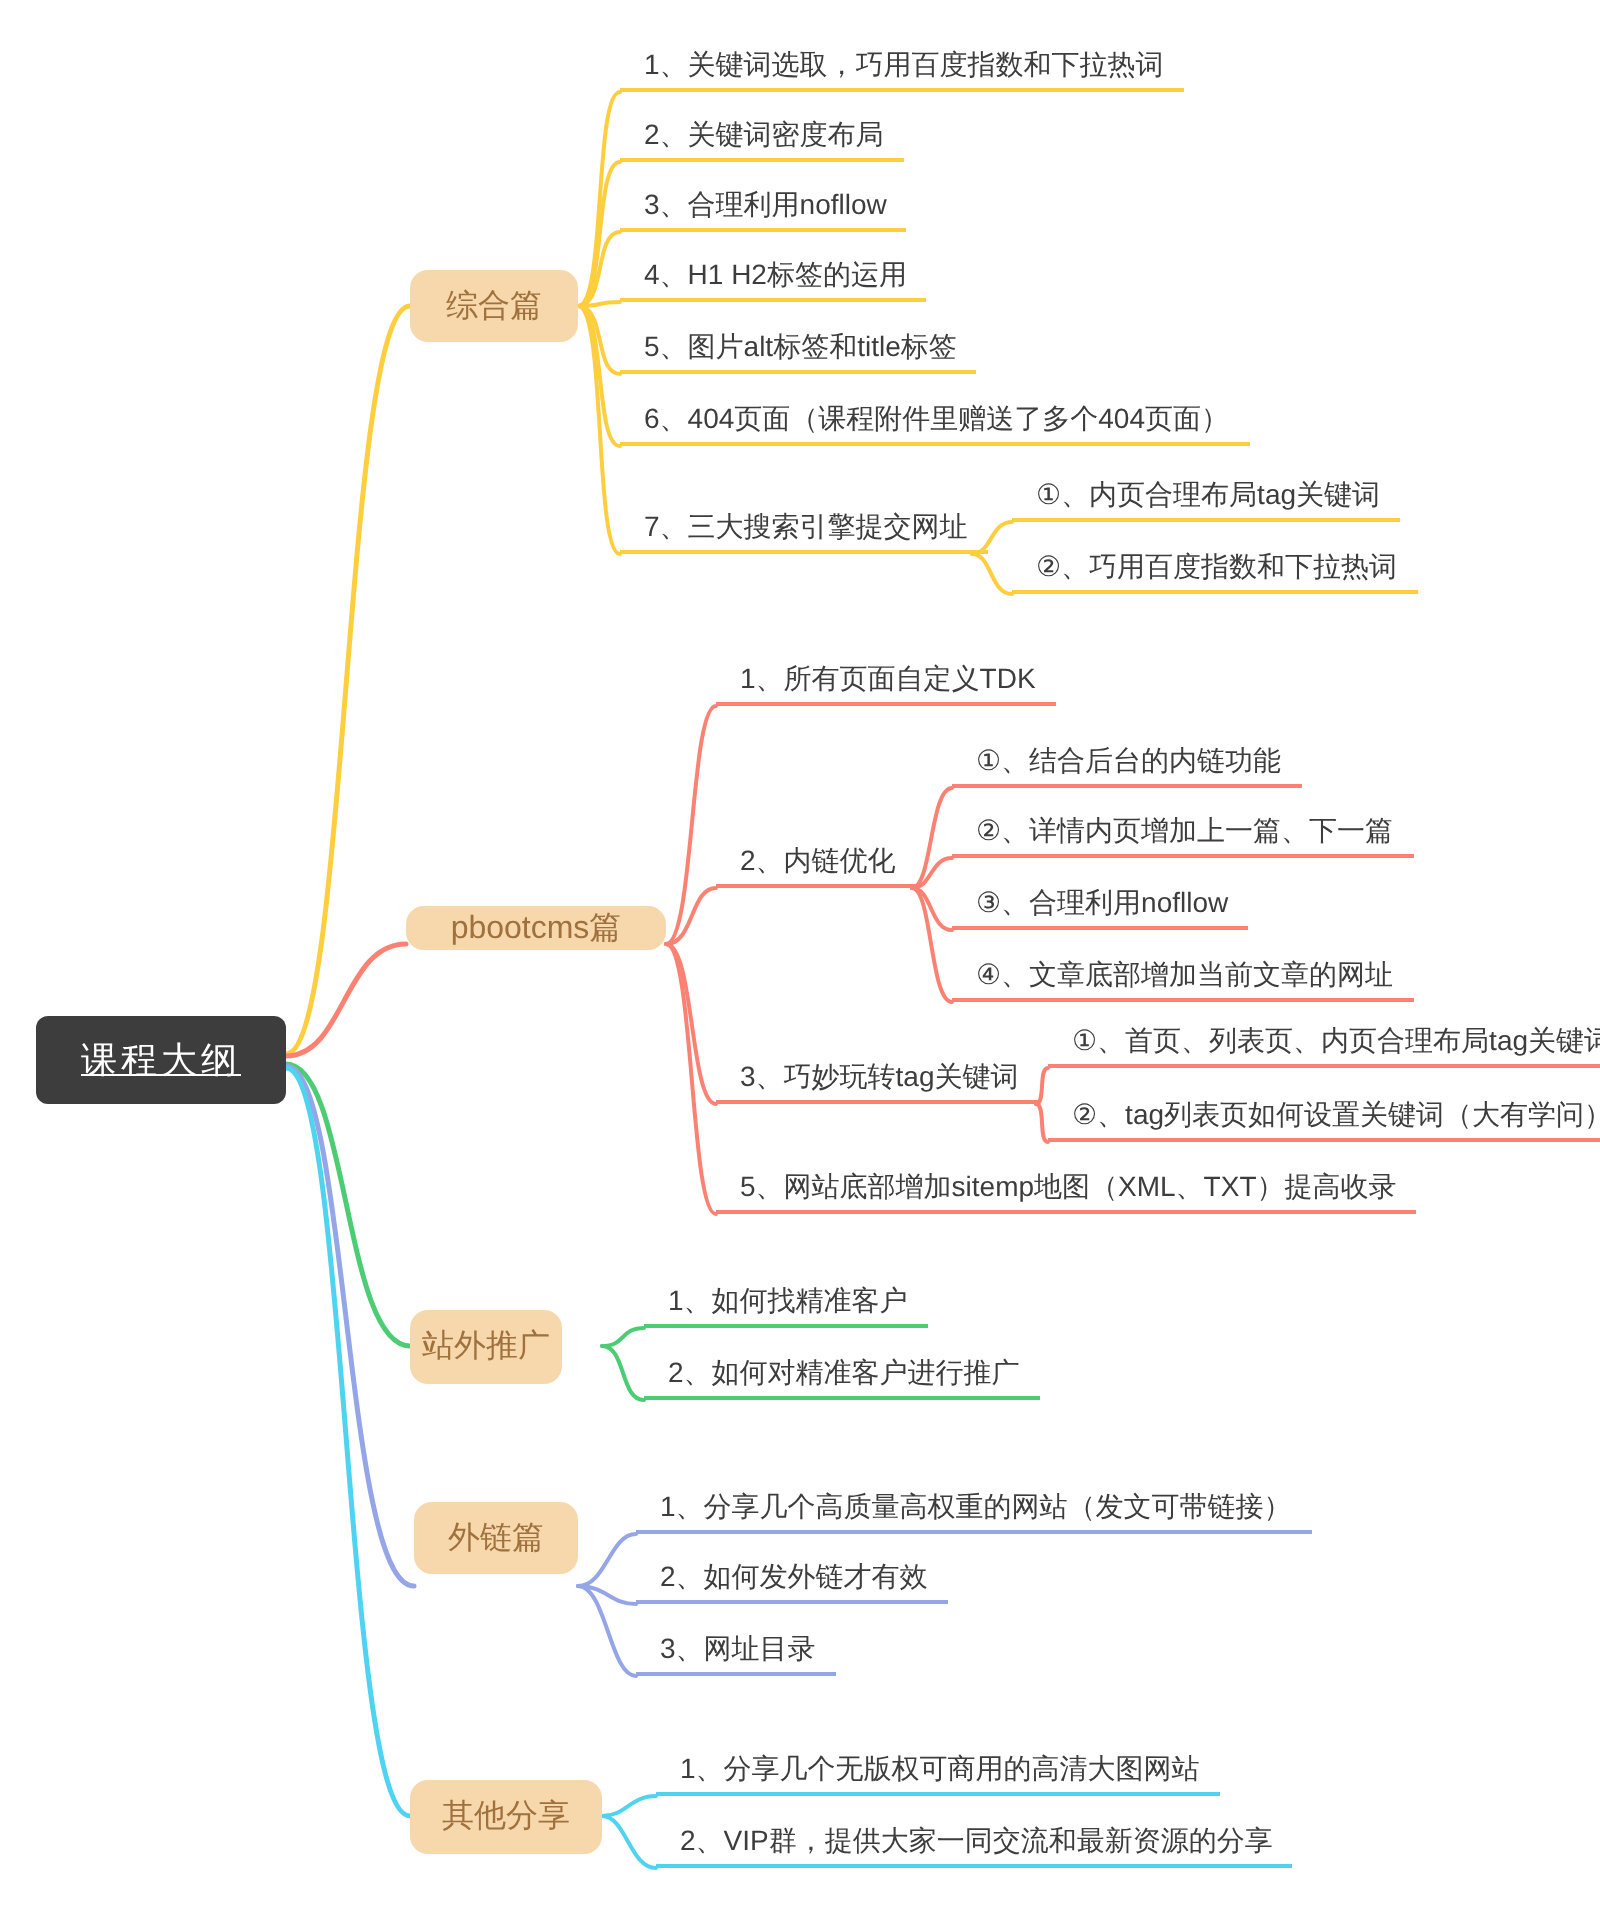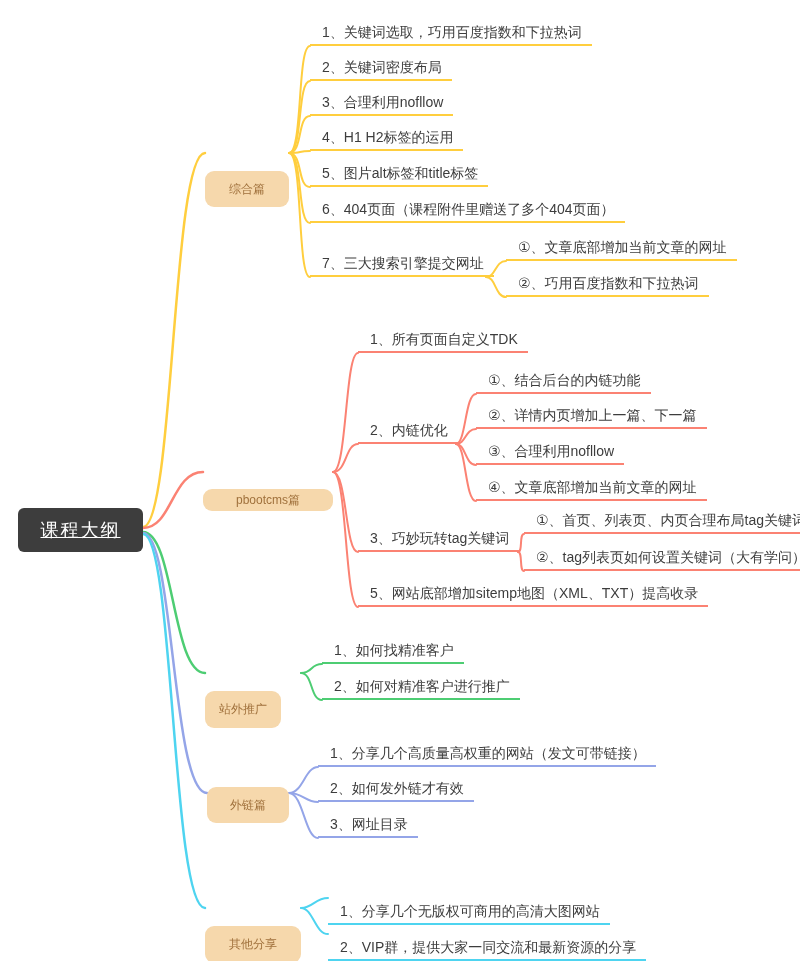--- a/index.html
+++ b/index.html
@@ -32,41 +32,41 @@
     display: flex; align-items: center; justify-content: center;
     font-size: 18px; letter-spacing: 2px; text-decoration: underline;
   }
 
   .topic {
     position: absolute;
     background: var(--topic-bg, #f6d8ac);
     color: var(--topic-text, #a0713c);
     border-radius: 9px;
     display: flex; align-items: center; justify-content: center;
-    font-size: 12px; white-space: nowrap; margin-top: 36px;
+    font-size: 16px; white-space: nowrap;
   }
   .t0 { left: 205px; top: 135px; width: 84px;  height: 36px; }
   .t1 { left: 203px; top: 453px; width: 130px; height: 22px; }
   .t2 { left: 205px; top: 655px; width: 76px;  height: 37px; }
   .t3 { left: 207px; top: 751px; width: 82px;  height: 36px; font-family: Liberation Mono, monospace; }
   .t4 { left: 205px; top: 890px; width: 96px;  height: 37px; }
 
   .leaf {
     position: absolute;
     font-size: 14px; line-height: 16px;
     padding: 0 10px 4px 12px;
     border-bottom: 2px solid;
     white-space: nowrap;
     color: var(--leaf-text, #3d3d3d);
   }
   .b0 { border-color: var(--c0); }
   .b1 { border-color: var(--c1); }
   .b2 { border-color: var(--c2); }
   .b3 { border-color: var(--c3); }
-  .b4 { border-color: var(--c4); margin-top: 27px; }
+  .b4 { border-color: var(--c4); }
 </style>
 </head>
 <body>
 
 <div class="canvas">
 
   <svg class="links" width="800" height="961" viewBox="0 0 800 961">
 
     <path class="s0 main" d="M143,527 C174,527 172,153 205,153"></path>
     <path class="s1 main" d="M143,528 C172,528 172,472 203,472"></path>
@@ -114,21 +114,21 @@
   <div class="topic t3">外链篇</div>
   <div class="topic t4">其他分享</div>
 
   <div class="leaf b0" style="left:310px;top:24px">1、关键词选取，巧用百度指数和下拉热词</div>
   <div class="leaf b0" style="left:310px;top:59px">2、关键词密度布局</div>
   <div class="leaf b0" style="left:310px;top:94px">3、合理利用nofllow</div>
   <div class="leaf b0" style="left:310px;top:129px">4、H1 H2标签的运用</div>
   <div class="leaf b0" style="left:310px;top:165px">5、图片alt标签和title标签</div>
   <div class="leaf b0" style="left:310px;top:201px">6、404页面（课程附件里赠送了多个404页面）</div>
   <div class="leaf b0" style="left:310px;top:255px;min-width:176px">7、三大搜索引擎提交网址</div>
-  <div class="leaf b0" style="left:506px;top:239px">①、文章底部增加当前文章的网址</div>
+  <div class="leaf b0" style="left:506px;top:239px">①、内页合理布局tag关键词</div>
   <div class="leaf b0" style="left:506px;top:275px">②、巧用百度指数和下拉热词</div>
 
   <div class="leaf b1" style="left:358px;top:331px">1、所有页面自定义TDK</div>
   <div class="leaf b1" style="left:358px;top:422px;min-width:98px">2、内链优化</div>
   <div class="leaf b1" style="left:476px;top:372px">①、结合后台的内链功能</div>
   <div class="leaf b1" style="left:476px;top:407px">②、详情内页增加上一篇、下一篇</div>
   <div class="leaf b1" style="left:476px;top:443px">③、合理利用nofllow</div>
   <div class="leaf b1" style="left:476px;top:479px">④、文章底部增加当前文章的网址</div>
   <div class="leaf b1" style="left:358px;top:530px;min-width:160px">3、巧妙玩转tag关键词</div>
   <div class="leaf b1" style="left:524px;top:512px">①、首页、列表页、内页合理布局tag关键词</div>

